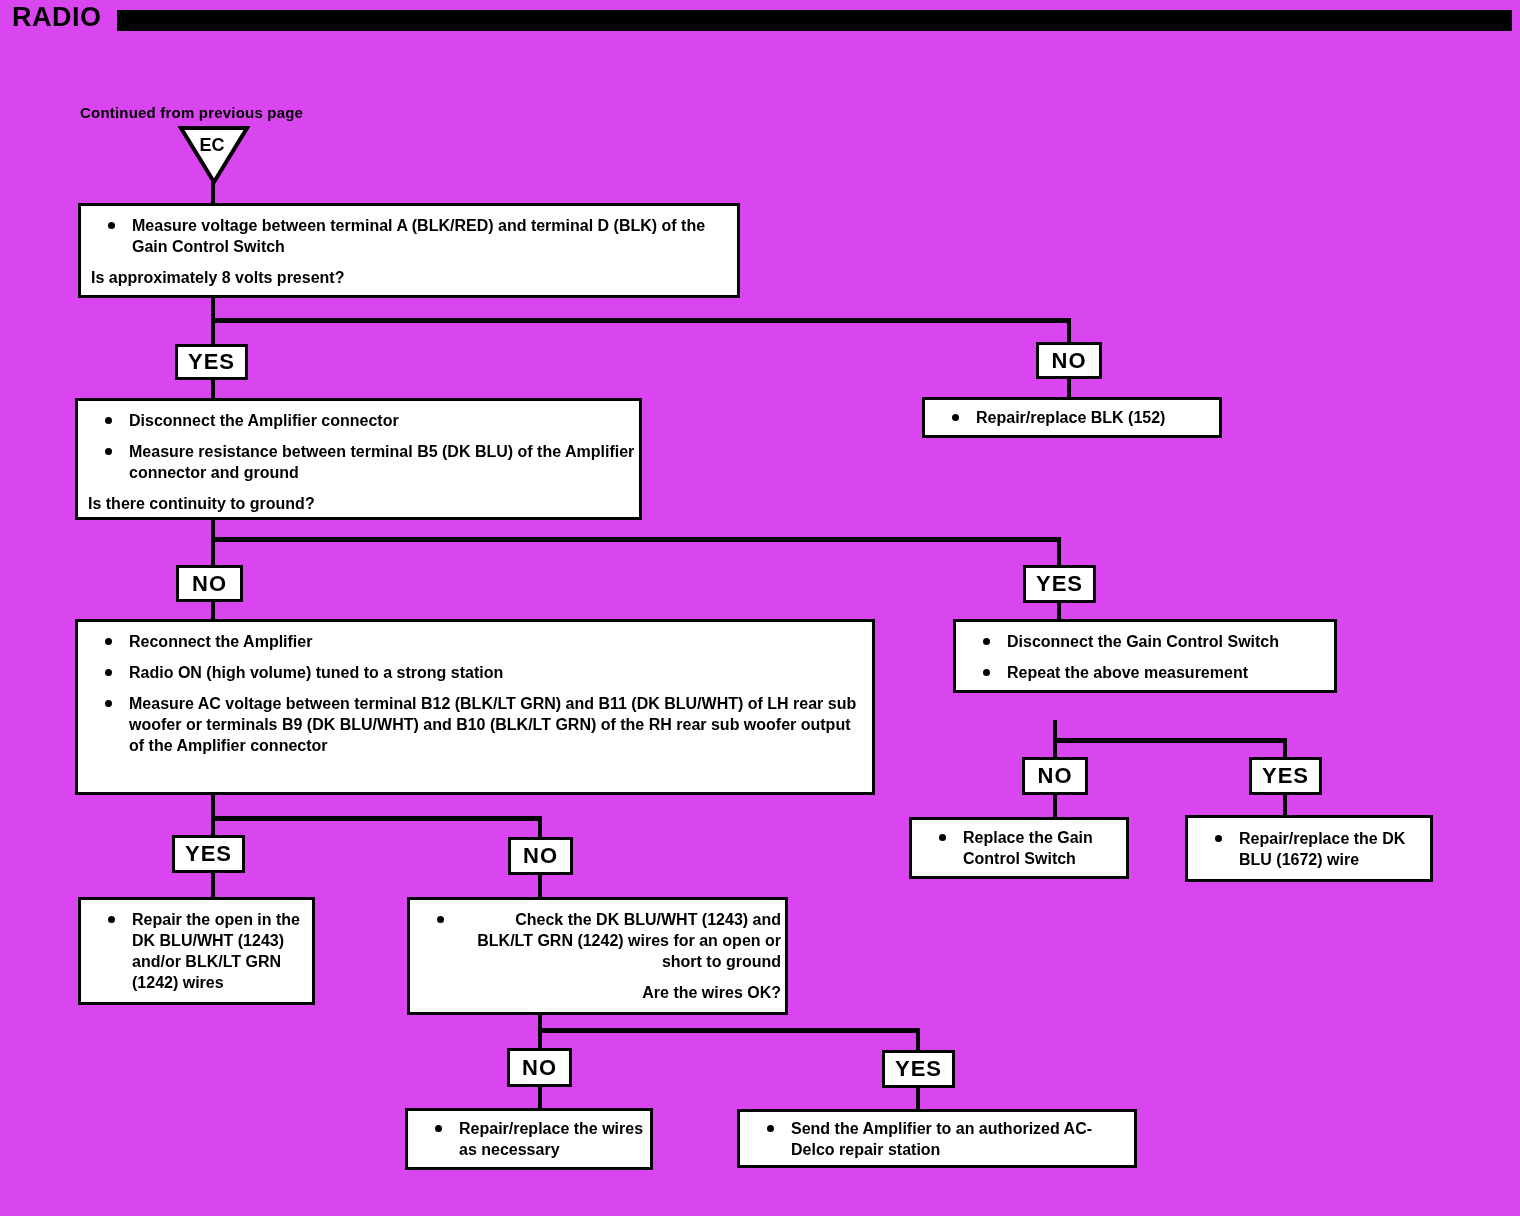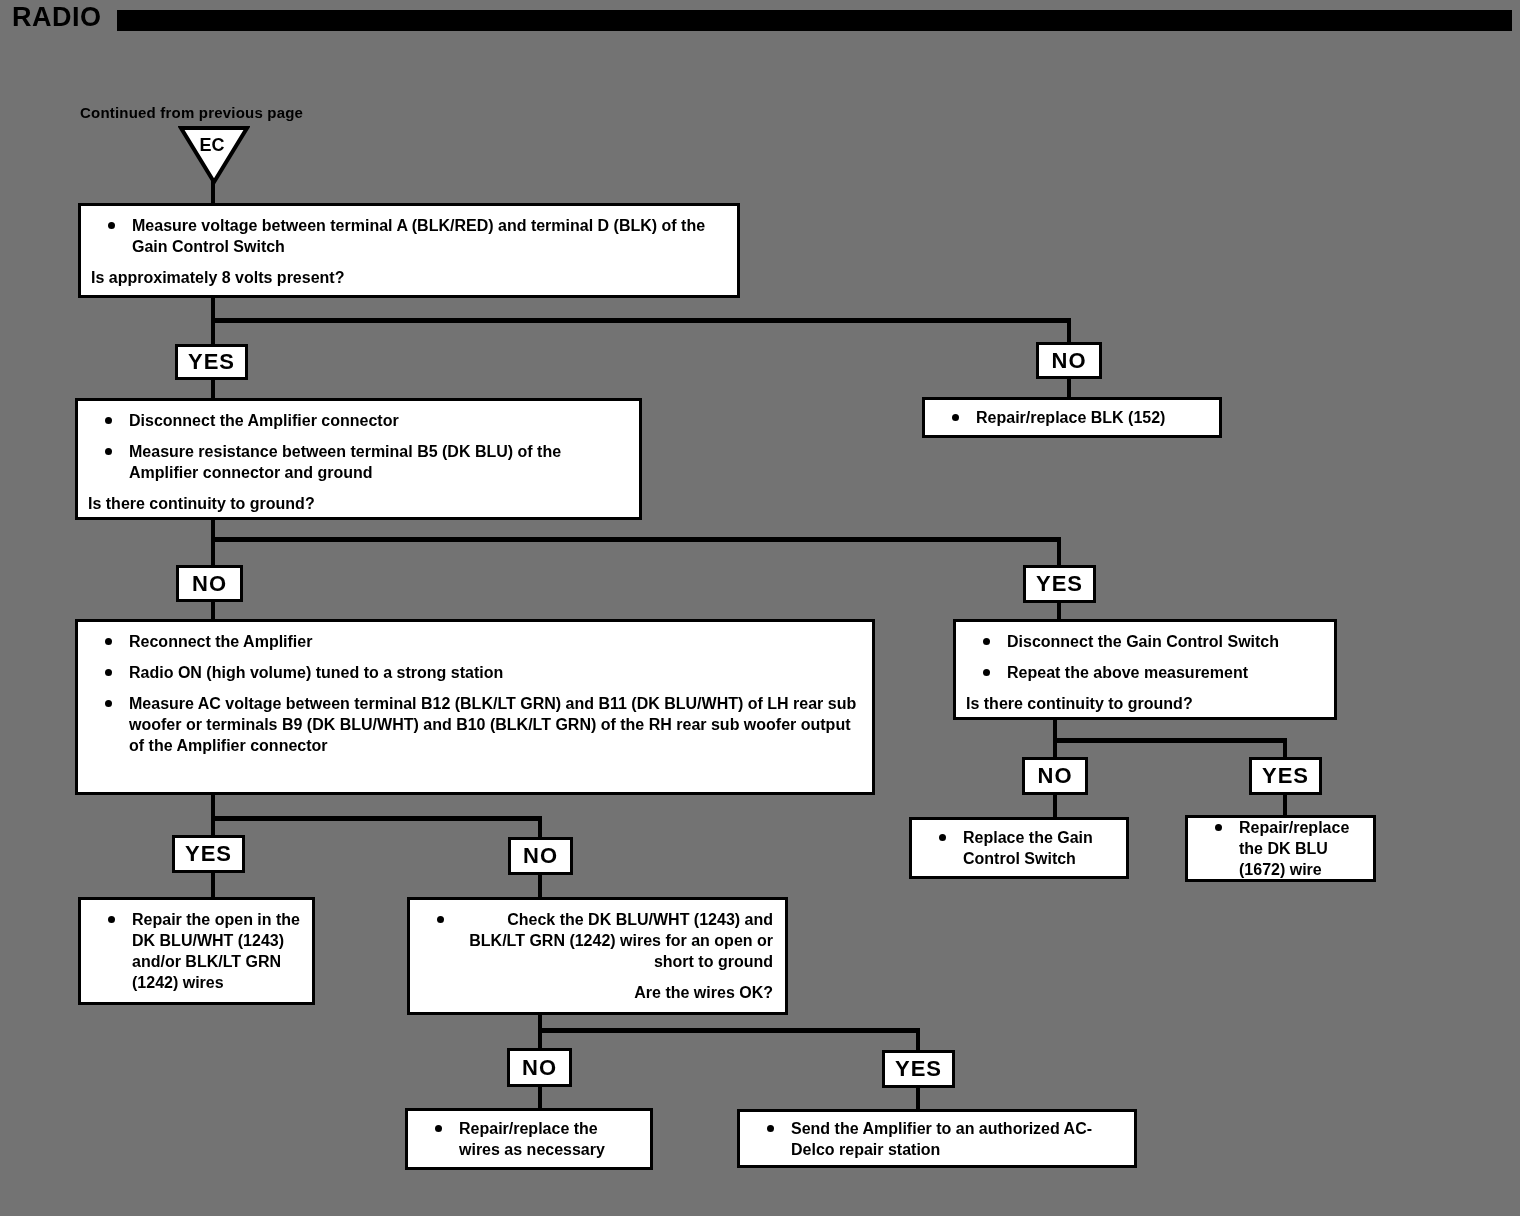--- a/index.html
+++ b/index.html
@@ -1,29 +1,29 @@
 <!DOCTYPE html>
 <html><head>
 <meta charset="utf-8">
 <style>
   html,body{margin:0;padding:0;background:#9a9a9a;}
   .sheet{
-    position:relative;width:1520px;height:1216px;background:#737373;
+    position:relative;width:1520px;height:1216px;background:#d946ef;
     font-family:"Liberation Sans",sans-serif;font-weight:bold;color:#000;
     overflow:hidden;
   }
   .page-title{position:absolute;font-size:27px;letter-spacing:.5px;}
   .header-bar{position:absolute;background:#000;}
   .continued{position:absolute;font-size:15px;letter-spacing:.2px;}
   .vline,.hline{position:absolute;background:#000;}
   .node{
     position:absolute;border:3px solid #000;background:#fff;
     box-sizing:border-box;font-size:16px;line-height:21px;overflow:hidden;
   }
-  .rows{padding:9px 12px 9px 8px;}
+  .rows{padding:9px 4px 9px 8px;}
   .vcenter{display:flex;flex-direction:column;justify-content:center;height:100%;box-sizing:border-box;}
   .brow{display:flex;margin-bottom:10px;}
   .brow:last-child{margin-bottom:0;}
   .dot{flex:none;width:7px;height:7px;border-radius:50%;background:#000;margin:7px 0 0 19px;}
   .btext{padding-left:17px;}
   .q{margin-top:0;padding-left:2px;}
   .decision{
     position:absolute;border:3px solid #000;background:#fff;box-sizing:border-box;
     display:flex;align-items:center;justify-content:center;
     font-size:22px;letter-spacing:1px;
@@ -120,21 +120,21 @@
           <span class="dot"></span>
           <span class="btext">Radio ON (high volume) tuned to a strong station</span>
         </div>
       <div class="brow">
           <span class="dot"></span>
           <span class="btext">Measure AC voltage between terminal B12 (BLK/LT GRN) and B11 (DK BLU/WHT) of LH rear sub woofer or terminals B9 (DK BLU/WHT) and B10 (BLK/LT GRN) of the RH rear sub woofer output of the Amplifier connector</span>
         </div>
     </div>
   </div>
 
-  <div class="node" style="left:953px;top:619px;width:384px;height:101px;">
+  <div class="node" style="left:953px;top:619px;width:384px;height:74px;">
     <div class="rows">
       <div class="brow">
           <span class="dot"></span>
           <span class="btext">Disconnect the Gain Control Switch</span>
         </div>
       <div class="brow">
           <span class="dot"></span>
           <span class="btext">Repeat the above measurement</span>
         </div>
       <div class="q">Is there continuity to ground?</div>
@@ -146,21 +146,21 @@
 
   <div class="node" style="left:909px;top:817px;width:220px;height:62px;">
     <div class="rows vcenter">
       <div class="brow">
           <span class="dot"></span>
           <span class="btext">Replace the Gain Control Switch</span>
         </div>
     </div>
   </div>
 
-  <div class="node" style="left:1185px;top:815px;width:191px;height:67px;">
+  <div class="node" style="left:1185px;top:815px;width:248px;height:67px;">
     <div class="rows vcenter">
       <div class="brow">
           <span class="dot"></span>
           <span class="btext">Repair/replace the DK BLU (1672) wire</span>
         </div>
     </div>
   </div>
 
   <div class="decision" style="left:172px;top:835px;width:73px;height:38px;">YES</div>
   <div class="decision" style="left:508px;top:837px;width:65px;height:38px;">NO</div>

